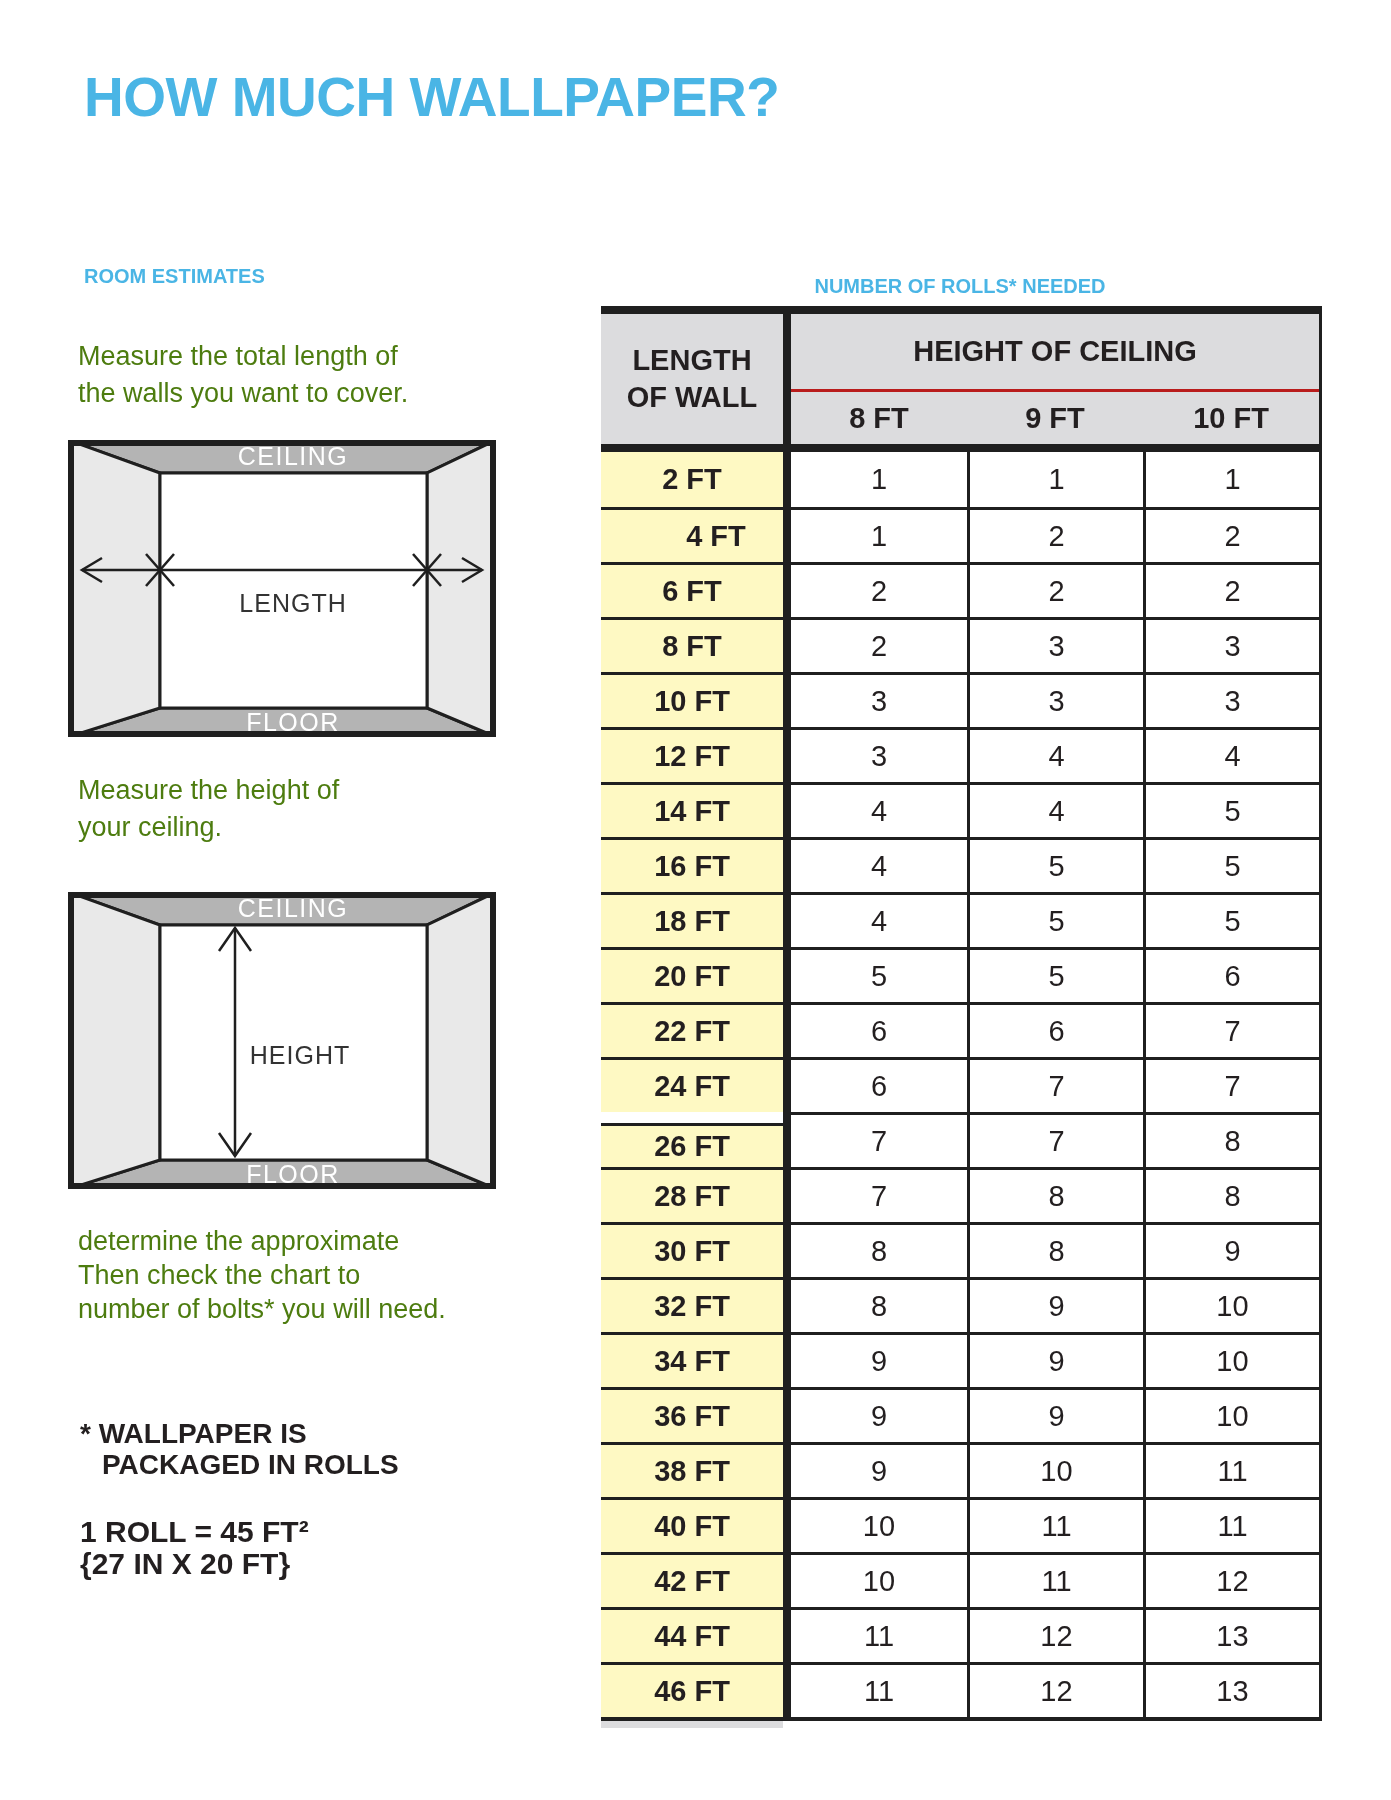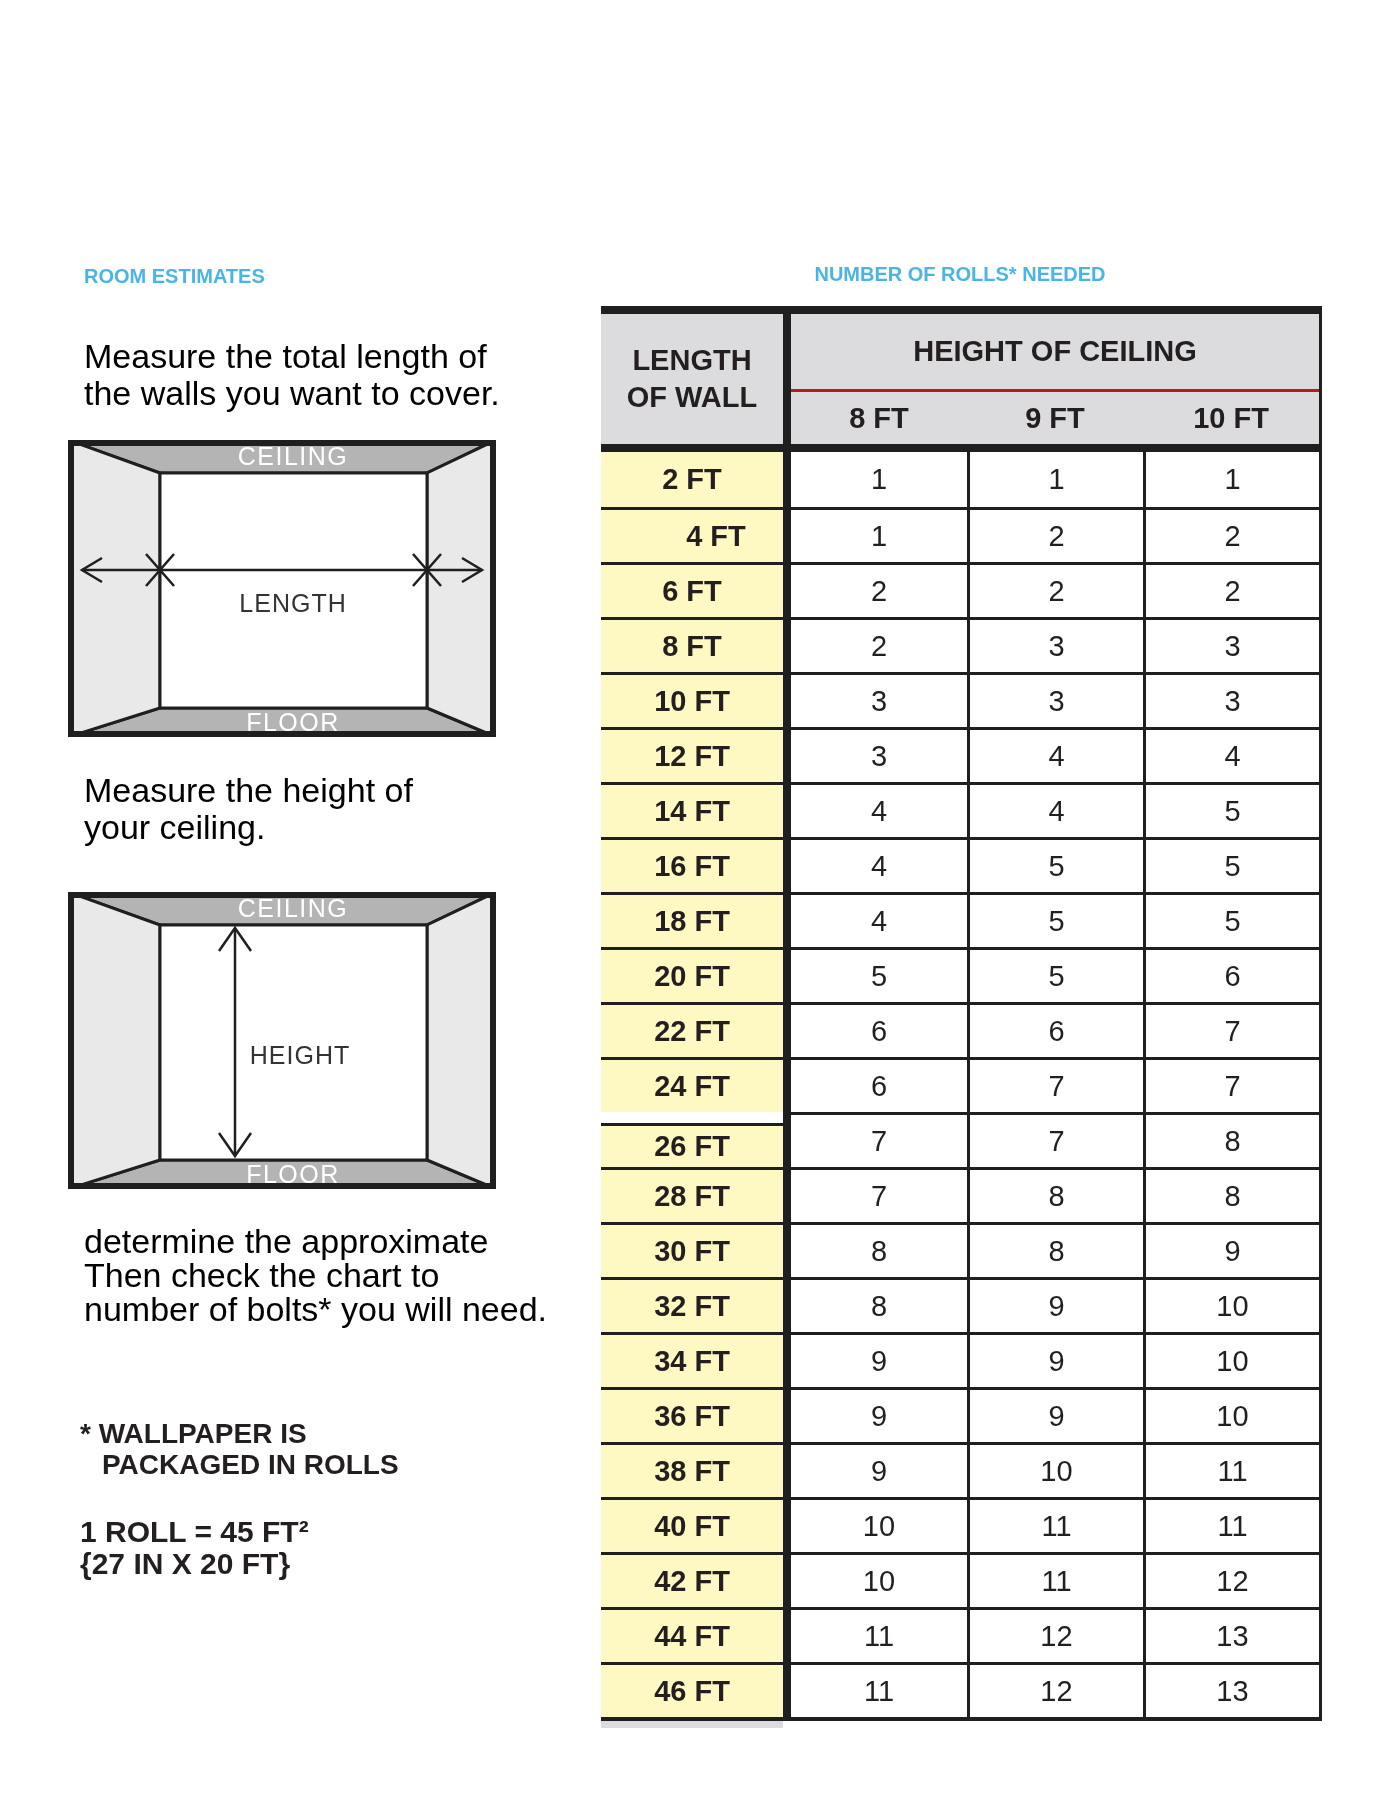--- a/index.html
+++ b/index.html
@@ -14,24 +14,24 @@
   .page-title{
     position:absolute;left:84px;top:70px;
     font-size:55px;font-weight:bold;color:#4AB5E5;
     letter-spacing:-0.5px;line-height:1;white-space:nowrap;
   }
   .section-heading{
     font-size:20px;font-weight:bold;color:#4AB5E5;
     line-height:1;white-space:nowrap;
   }
   .room-estimates{position:absolute;left:84px;top:266px;}
-  .rolls-heading{position:absolute;left:601px;top:264px;width:718px;text-align:center;}
+  .rolls-heading{position:absolute;left:601px;top:276px;width:718px;text-align:center;}
   .body-text{
-    position:absolute;left:84px;
-    font-size:34px;line-height:37px;color:#000000;
+    position:absolute;left:78px;
+    font-size:27px;line-height:37px;color:#4d7c0f;
   }
   .step3{line-height:34px;}
   .footnote{
     position:absolute;left:80px;top:1418px;
     font-size:28px;font-weight:bold;line-height:31px;color:#231F20;
   }
   .footnote .indent{margin-left:22px;}
   .roll-info{
     position:absolute;left:80px;top:1516px;
     font-size:30px;font-weight:bold;line-height:32px;color:#231F20;
@@ -71,20 +71,21 @@
   .tbl-foot-strip{
     position:absolute;left:601px;top:1721px;width:182px;height:7px;background:#DCDCDE;
   }
   svg text{font-family:"Liberation Sans", sans-serif;}
 </style>
 </head>
 <body>
 
 <div class="page">
 
+  <div class="page-title">HOW MUCH WALLPAPER?</div>
 
   <div class="section-heading room-estimates">ROOM ESTIMATES</div>
 
   <div class="body-text" style="top:338px;">
     <div>Measure the total length of</div>
     <div>the walls you want to cover.</div>
   </div>
 
   <svg class="diagram diagram-1" viewBox="0 0 428 297" width="428" height="297">
     <rect x="0" y="0" width="428" height="297" fill="#ffffff"></rect>

